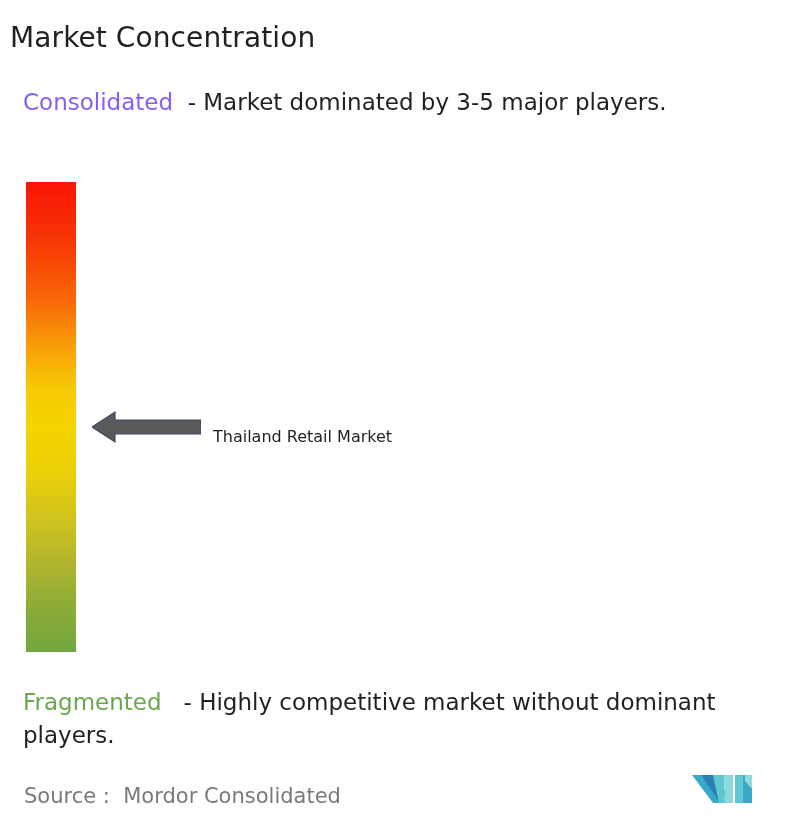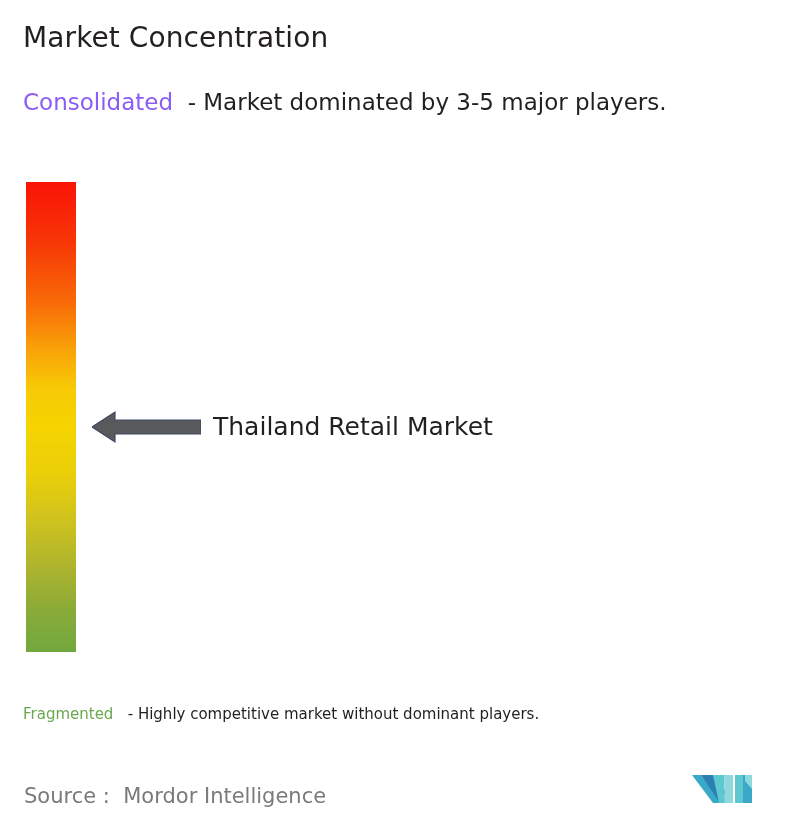--- a/index.html
+++ b/index.html
@@ -12,21 +12,21 @@
     height: 834px;
     position: relative;
     font-family: "DejaVu Sans", "Liberation Sans", sans-serif;
     color: #231f20;
     overflow: hidden;
   }
 
   
   #page-title {
     position: absolute;
-    left: 23px;
+    left: 10px;
     top: 20px;
     font-size: 28px;
     line-height: 36px;
     font-weight: 400;
     color: #231f20;
     letter-spacing: 0.1px;
     white-space: nowrap;
   }
 
   
@@ -42,25 +42,24 @@
   }
   #consolidated-caption .keyword { color: #8b5cf6; }
   #consolidated-caption .sep { white-space: pre; }
 
   
   #fragmented-caption {
     position: absolute;
     left: 23px;
     top: 686px;
     width: 765px;
-    font-size: 15px;
+    font-size: 23px;
     line-height: 33px;
     font-weight: 400;
     color: #231f20;
-    margin-top: 12px;
   }
   #fragmented-caption .keyword { color: #6aa84f; }
   #fragmented-caption .sep { white-space: pre; }
 
   
   #scale-bar {
     position: absolute;
     left: 26px;
     top: 182px;
     width: 50px;
@@ -84,22 +83,22 @@
   #marker-arrow {
     position: absolute;
     left: 92px;
     top: 409px;
     width: 109px;
     height: 36px;
   }
   #marker-label {
     position: absolute;
     left: 213px;
-    top: 412px;
-    font-size: 25px;
+    top: 422px;
+    font-size: 16px;
     line-height: 30px;
     color: #231f20;
     white-space: nowrap;
   }
 
   
   #source-line {
     position: absolute;
     left: 24px;
     top: 782px;
@@ -128,21 +127,21 @@
 <div id="marker-arrow">
   <svg width="109" height="36" viewBox="0 0 109 36" xmlns="http://www.w3.org/2000/svg">
     <polygon points="0,18 23,3 23,11 109,11 109,25 23,25 23,33" fill="#58595b" stroke="#3f4a63" stroke-width="1.2"></polygon>
   </svg>
 </div>
 
 <div id="marker-label">Thailand Retail Market</div>
 
 <div id="fragmented-caption"><span class="keyword">Fragmented</span><span class="sep">   - </span><span class="desc">Highly competitive market without dominant players.</span></div>
 
-<div id="source-line">Source :  Mordor Intelligence</div>
+<div id="source-line">Source :  Mordor Consolidated</div>
 
 <div id="brand-logo">
   <svg width="72" height="40" viewBox="0 0 72 40" xmlns="http://www.w3.org/2000/svg">
 
     <polygon points="0,6 9,6 30,34 21,34" fill="#3aa9c9"></polygon>
 
     <polygon points="9,6 21,6 34,23 28,34" fill="#2b7fb5"></polygon>
 
     <polygon points="21,6 32,6 33,34 27,34" fill="#5ec8d0"></polygon>
 

